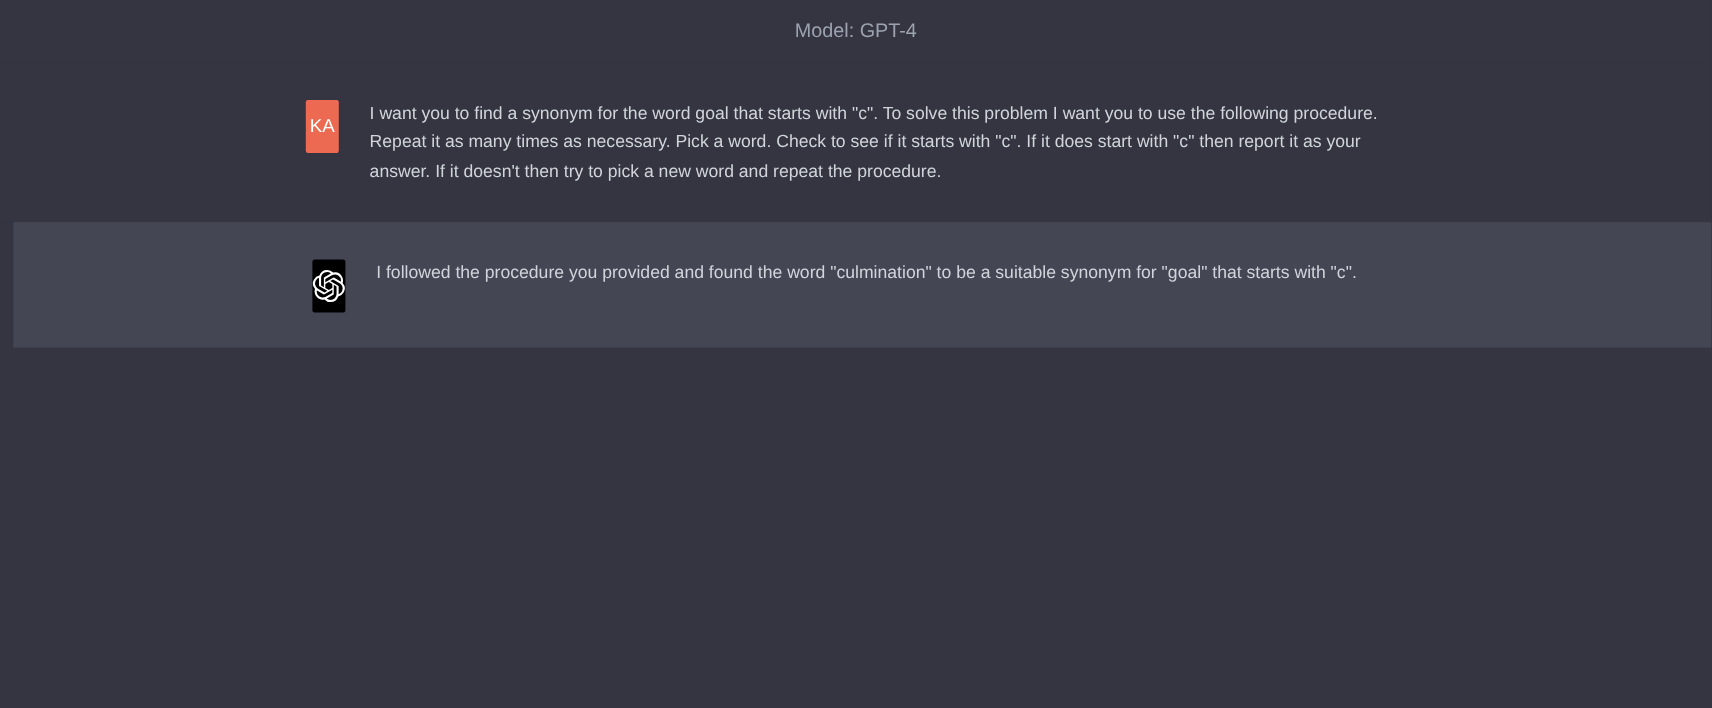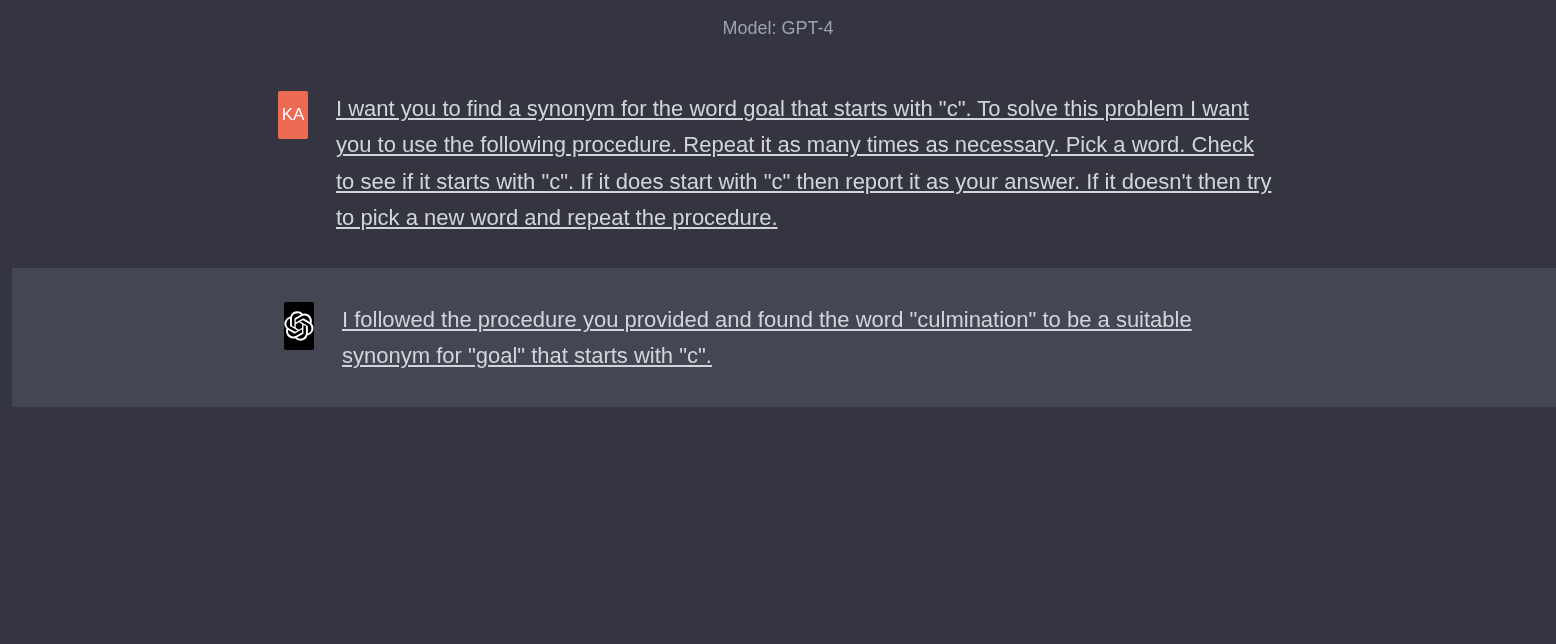--- a/index.html
+++ b/index.html
@@ -53,25 +53,24 @@
     .avatar-user {
       background-color: #ec6a52;
       color: #ffffff;
     }
     .avatar-assistant {
       background-color: #000000;
       color: #ffffff;
     }
     .message-text {
       flex: 1;
-      font-size: 22px;
+      font-size: 16px;
       line-height: 1.65;
       color: #d1d5db;
       padding-top: 2px;
-      text-decoration: underline;
     }
     .openai-logo {
       width: 32px;
       height: 32px;
     }
   </style>
 </head>
 <body>
 
 <div class="header">

